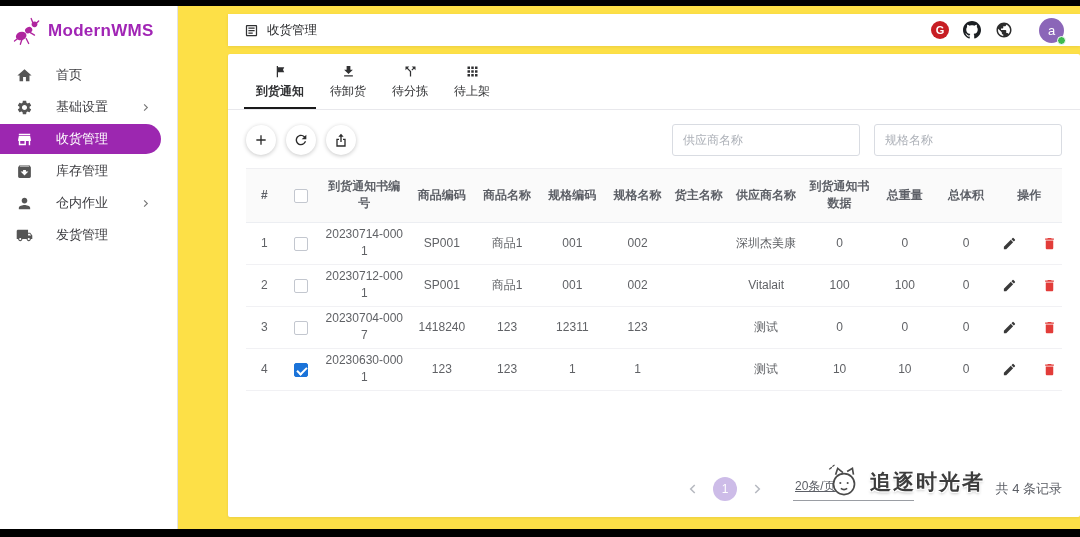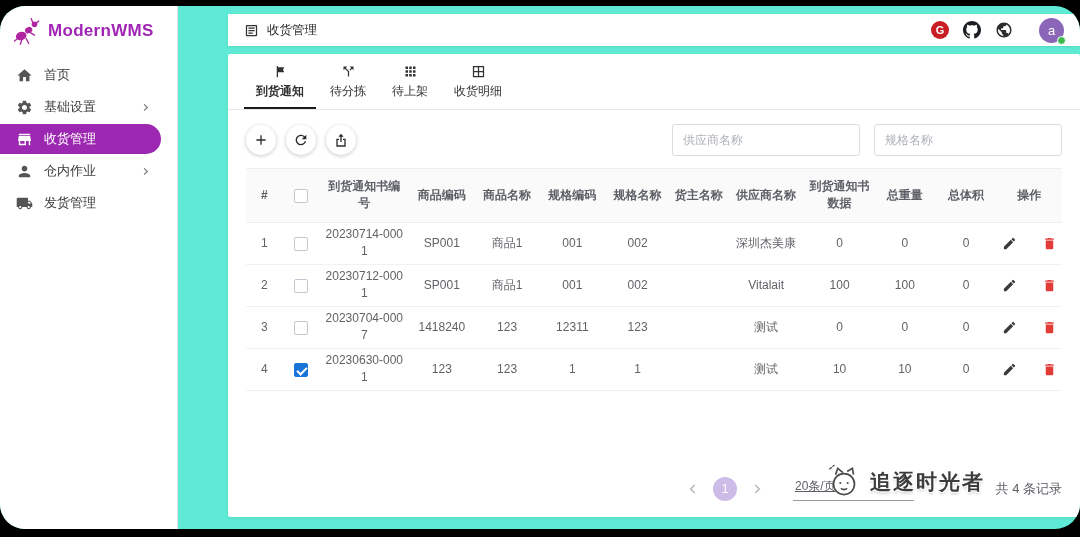--- a/index.html
+++ b/index.html
@@ -2,28 +2,28 @@
 <html><head>
 <meta charset="utf-8">
 <style>
   * { margin:0; padding:0; box-sizing:border-box; }
   html,body { width:1080px; height:537px; }
   body {
     background:#000;
     font-family:"Liberation Sans","DejaVu Sans",sans-serif;
     position:relative; overflow:hidden;
   }
-  .page { position:absolute; top:6px; left:0; right:0; bottom:8px; background:#5eead4; display:flex; overflow:hidden;border-radius:25px; }
+  .page { position:absolute; top:6px; left:0; right:0; bottom:8px; background:#fde047; display:flex; overflow:hidden; }
 
   
   .sidebar { width:178px; background:#fff; border-right:1px solid #e2e2e6; display:flex; flex-direction:column; }
   .logo-row { display:flex; align-items:center; gap:6px; padding:10px 12px 12px 12px; }
   .logo-title { color:#a125b5; font-size:17px; font-weight:700; letter-spacing:.3px; }
   .nav { display:flex; flex-direction:column; gap:2px; margin-top:2px; }
-  .nav-item { display:flex; align-items:center; gap:11px; height:30px; padding-left:16px; font-size:13px; color:#3c3c40; margin-right:16px; border-radius:0 15px 15px 0; }
+  .nav-item { display:flex; align-items:center; gap:23px; height:30px; padding-left:16px; font-size:13px; color:#3c3c40; margin-right:16px; border-radius:0 15px 15px 0; }
   .nav-item .nav-icon { width:17px; height:17px; color:#555; display:inline-flex; }
   .nav-item .chev { margin-left:auto; margin-right:10px; width:11px; height:11px; color:#777; display:inline-flex; }
   .nav-item.active { background:#9c27b0; color:#fff; }
   .nav-item.active .nav-icon { color:#fff; }
   svg { display:block; }
 
   
   .main { flex:1; display:flex; flex-direction:column; padding:8px 0 12px 50px; min-width:0; }
 
   .topbar { height:32px; background:#fff; box-shadow:0 1px 3px rgba(0,0,0,.08); display:flex; align-items:center; padding:0 16px; flex:0 0 auto; }
@@ -126,20 +126,28 @@
         <span class="nav-icon">
           <svg viewBox="0 0 24 24" fill="currentColor">
               <path d="M20 4H4v2h16V4zm1 10v-2l-1-5H4l-1 5v2h1v6h10v-6h4v6h2v-6h1zm-9 4H6v-4h6v4z"></path>
             </svg>
         </span>
         <span>收货管理</span>
       </div>
       <div class="nav-item">
         <span class="nav-icon">
           <svg viewBox="0 0 24 24" fill="currentColor">
+              <path d="M20.54 5.23l-1.39-1.68C18.88 3.21 18.47 3 18 3H6c-.47 0-.88.21-1.16.55L3.46 5.23C3.17 5.57 3 6.02 3 6.5V19c0 1.1.9 2 2 2h14c1.1 0 2-.9 2-2V6.5c0-.48-.17-.93-.46-1.27zM12 17.5L6.5 12H10v-2h4v2h3.5L12 17.5zM5.12 5l.81-1h12l.94 1H5.12z"></path>
+            </svg>
+        </span>
+        <span>库存管理</span>
+      </div>
+      <div class="nav-item">
+        <span class="nav-icon">
+          <svg viewBox="0 0 24 24" fill="currentColor">
               <path d="M12 12c2.21 0 4-1.79 4-4s-1.79-4-4-4-4 1.79-4 4 1.79 4 4 4zm0 2c-2.67 0-8 1.34-8 4v2h16v-2c0-2.66-5.33-4-8-4z"></path>
             </svg>
         </span>
         <span>仓内作业</span>
         <span class="chev">
           <svg viewBox="0 0 24 24" fill="none" stroke="currentColor" stroke-width="2.4">
               <path d="M9 5l7 7-7 7"></path>
             </svg>
         </span>
       </div>
@@ -191,40 +199,40 @@
           <span class="tab-icon">
             <svg viewBox="0 0 24 24" fill="currentColor">
                 <path d="M6 3h2v2h10l-2 4 2 4H8v8H6V3z"></path>
               </svg>
           </span>
           <span>到货通知</span>
         </div>
         <div class="tab">
           <span class="tab-icon">
             <svg viewBox="0 0 24 24" fill="currentColor">
+                <path d="M19 9h-4V3H9v6H5l7 7 7-7zM5 18v2h14v-2H5z"></path>
+              </svg>
+          </span>
+          <span>待卸货</span>
+        </div>
+        <div class="tab">
+          <span class="tab-icon">
+            <svg viewBox="0 0 24 24" fill="currentColor">
                 <path d="M14 4l2.29 2.29-2.88 2.88 1.42 1.42 2.88-2.88L20 10V4h-6zm-4 0H4v6l2.29-2.29 4.71 4.7V20h2v-8.41l-5.29-5.3L10 4z"></path>
               </svg>
           </span>
           <span>待分拣</span>
         </div>
         <div class="tab">
           <span class="tab-icon">
             <svg viewBox="0 0 24 24" fill="currentColor">
                 <path d="M4 4h4v4H4zm6 0h4v4h-4zm6 0h4v4h-4zM4 10h4v4H4zm6 0h4v4h-4zm6 0h4v4h-4zM4 16h4v4H4zm6 0h4v4h-4zm6 0h4v4h-4z"></path>
               </svg>
           </span>
           <span>待上架</span>
-        </div>
-        <div class="tab">
-          <span class="tab-icon">
-            <svg viewBox="0 0 24 24" fill="currentColor">
-                <path d="M3 3v18h18V3H3zm8 16H5v-6h6v6zm0-8H5V5h6v6zm8 8h-6v-6h6v6zm0-8h-6V5h6v6z"></path>
-              </svg>
-          </span>
-          <span>收货明细</span>
         </div>
       </div>
 
       <div class="toolbar">
         <div class="circle-btn">
           <span>
               <svg viewBox="0 0 24 24" fill="currentColor" width="16" height="16">
                 <path d="M11 5h2v6h6v2h-6v6h-2v-6H5v-2h6z"></path>
               </svg>
             </span>

